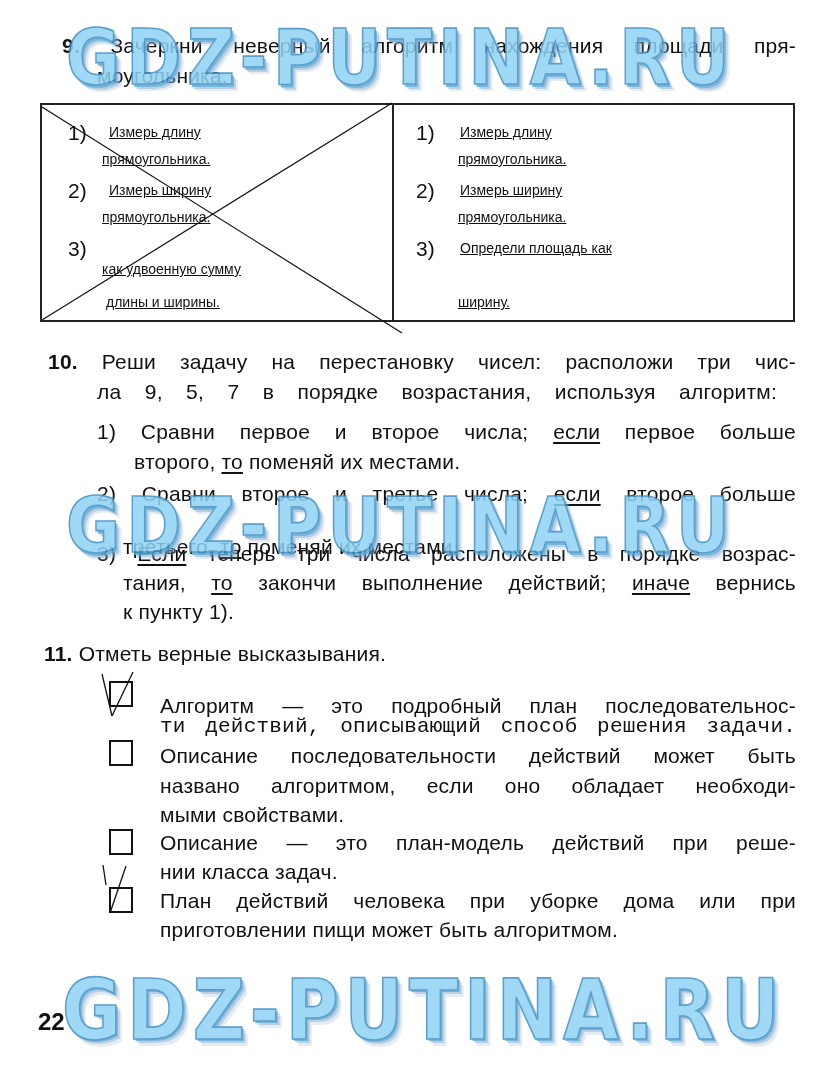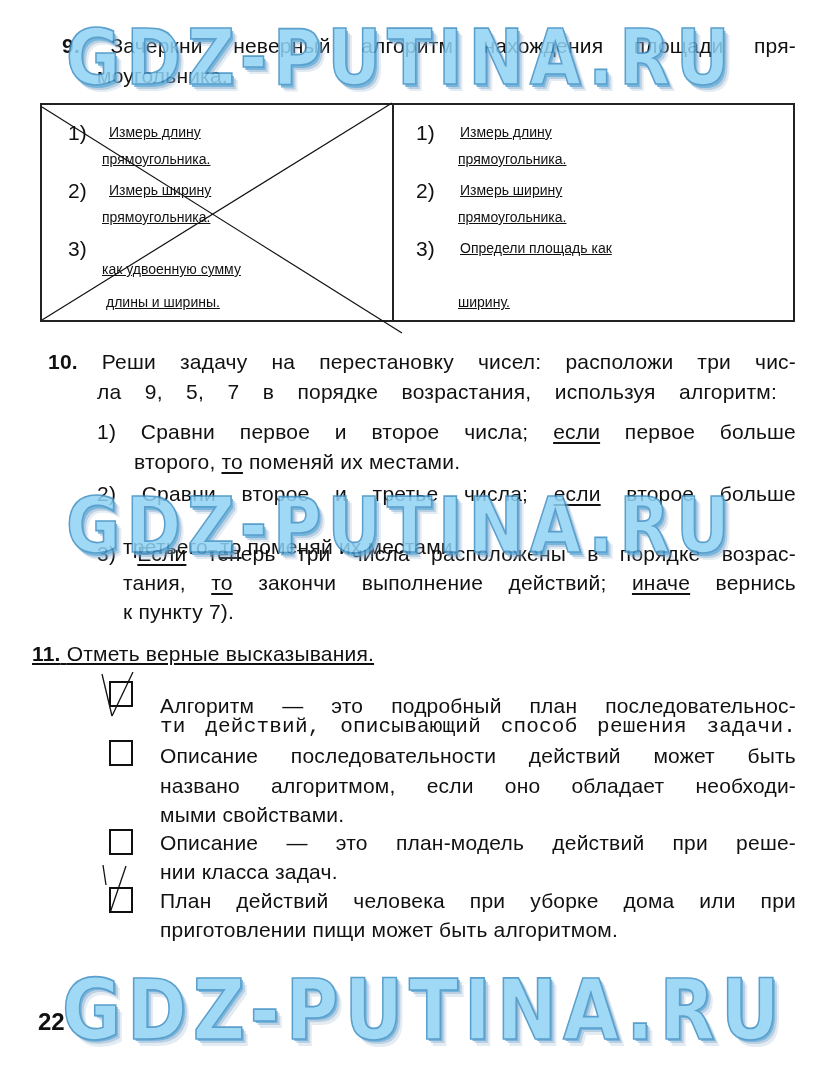--- a/index.html
+++ b/index.html
@@ -86,25 +86,25 @@
   <div class="line just" style="left:97px; top:378px; width:680px;">ла 9, 5, 7 в порядке возрастания, используя алгоритм:</div>
 
   <div class="line just" style="left:97px; top:418px; width:699px;"><span>1)</span> <span>Сравни первое и второе числа; </span><u>если</u><span> первое больше</span></div>
   <div class="line" style="left:134px; top:448px;"><span>второго, </span><u>то</u><span> поменяй их местами.</span></div>
 
   <div class="line just" style="left:97px; top:480px; width:699px;"><span>2)</span> <span>Сравни второе и третье числа; </span><u>если</u><span> второе больше</span></div>
   <div class="line" style="left:123px; top:509px;margin-top:24px;"><span>третьего, </span><u>то</u><span> поменяй их местами.</span></div>
 
   <div class="line just" style="left:97px; top:540px; width:699px;"><span>3)</span> <u>Если</u><span> теперь три числа расположены в порядке возрас-</span></div>
   <div class="line just" style="left:123px; top:569px; width:673px;"><span>тания, </span><u>то</u><span> закончи выполнение действий; </span><u>иначе</u><span> вернись</span></div>
-  <div class="line" style="left:123px; top:598px;">к пункту 7).</div>
+  <div class="line" style="left:123px; top:598px;">к пункту 1).</div>
 </div>
 
 <div>
-  <div class="line" style="left:32px; top:640px;text-decoration:underline;"><span class="num">11.</span> <span>Отметь верные высказывания.</span></div>
+  <div class="line" style="left:44px; top:640px;"><span class="num">11.</span> <span>Отметь верные высказывания.</span></div>
 
   <div>
     <div class="cb" style="left:109px; top:681px;"></div>
     <svg class="mark" style="left:98px; top:672px;" width="40" height="50">
       <line x1="4" y1="2" x2="14" y2="44" stroke="#111" stroke-width="1.3"></line>
       <line x1="14" y1="44" x2="35" y2="0" stroke="#111" stroke-width="1.3"></line>
     </svg>
     <div class="line just" style="left:160px; top:684px; width:636px;margin-top:8px;">Алгоритм — это подробный план последовательнос-</div>
     <div class="line just" style="left:160px; top:713px; width:636px;font-family:Liberation Mono, monospace;">ти действий, описывающий способ решения задачи.</div>
   </div>

